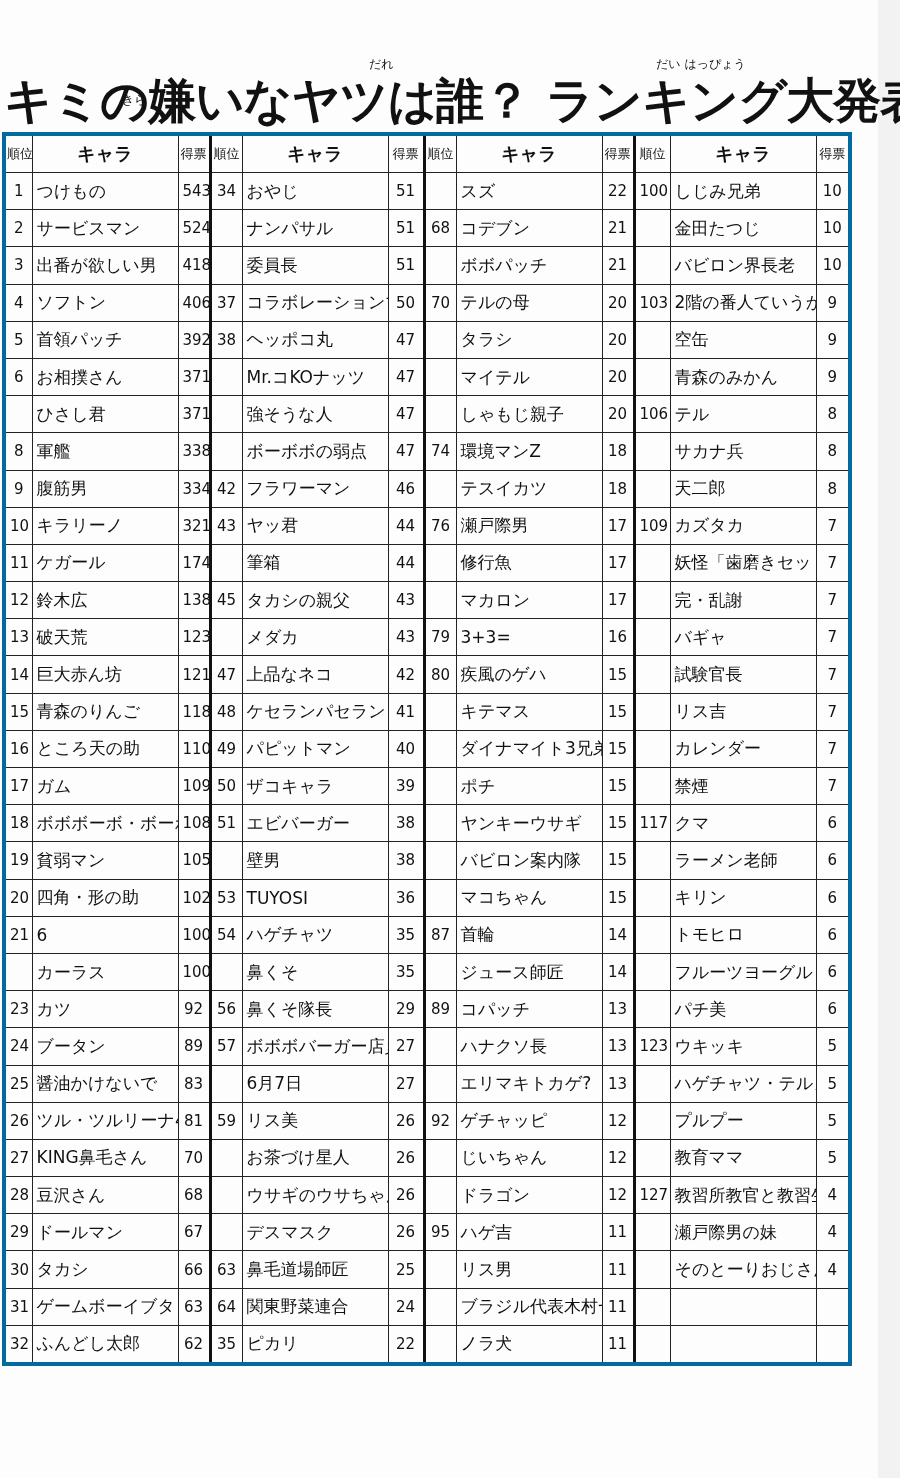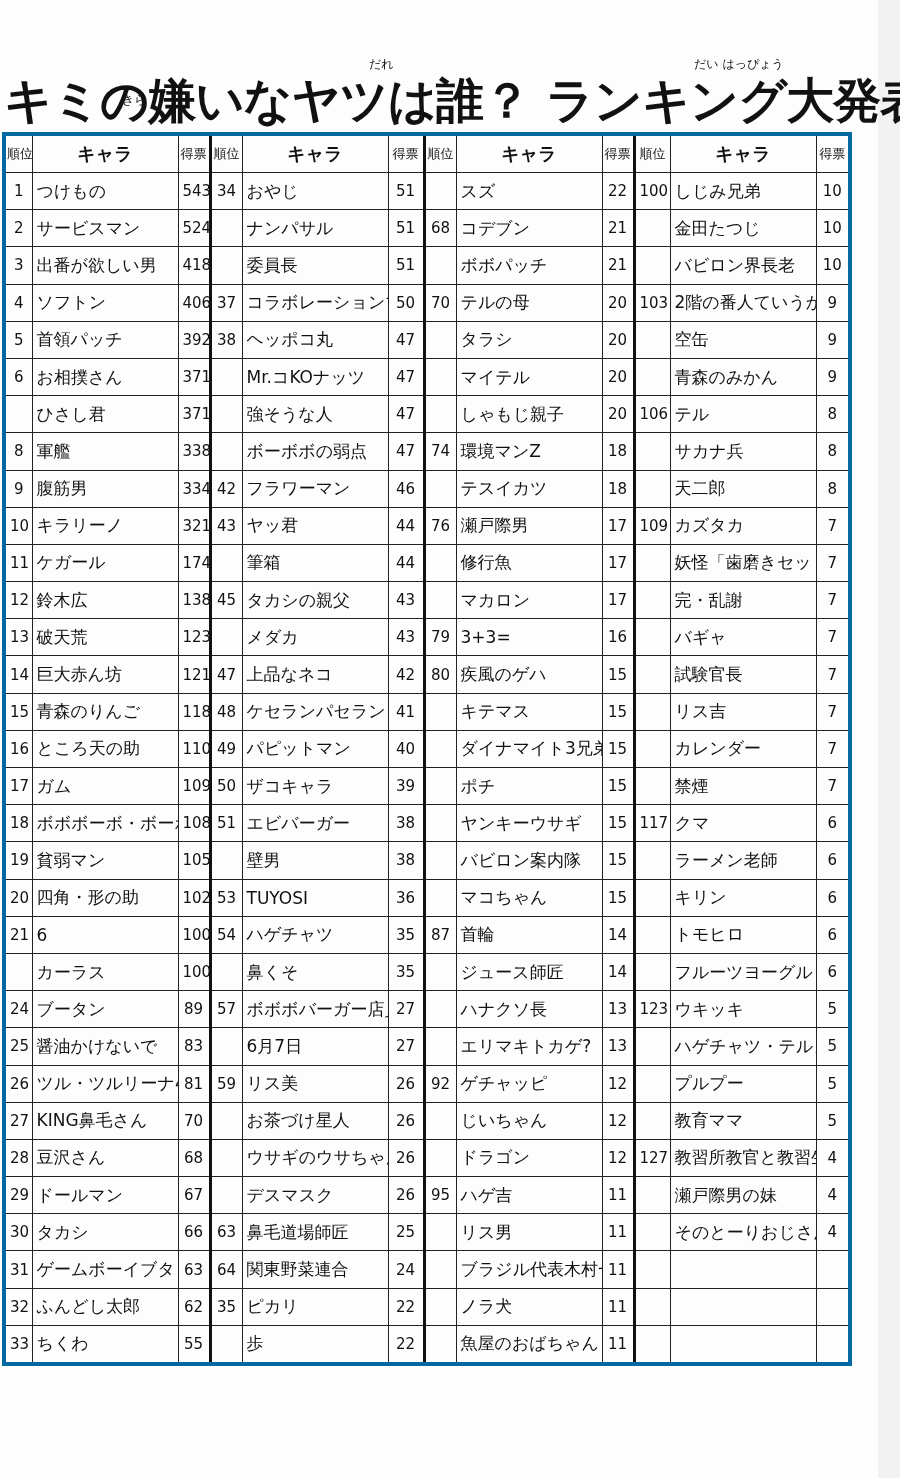--- a/index.html
+++ b/index.html
@@ -19,21 +19,21 @@
   .right-shadow { position:absolute; left:878px; top:0; width:22px; height:1478px; background:#f2f2f2; }
 </style>
 </head>
 <body>
 
 <div class="right-shadow"></div>
 
 <div class="title">
   <span class="ruby" style="left:122px;margin-top:36px;">きら</span>
   <span class="ruby" style="left:353px;margin-left:16px;">だれ</span>
-  <span class="ruby" style="left:694px;">だい はっぴょう</span>
+  <span class="ruby" style="left:656px;">だい はっぴょう</span>
   <div class="title-main">キミの嫌いなヤツは誰？ ランキング大発表!!</div>
 </div>
 
 <table class="rank-table">
   <colgroup>
     <col style="width:28px">
       <col style="width:146px">
       <col style="width:32px">
     <col style="width:32px">
       <col style="width:146px">
@@ -364,20 +364,34 @@
         <td class="name">鼻くそ</td>
         <td class="votes sep">35</td>
         <td class="rank"></td>
         <td class="name">ジュース師匠</td>
         <td class="votes sep">14</td>
         <td class="rank"></td>
         <td class="name">フルーツヨーグルト</td>
         <td class="votes">6</td>
       </tr>
       <tr>
+        <td class="rank">23</td>
+        <td class="name">カツ</td>
+        <td class="votes sep">92</td>
+        <td class="rank">56</td>
+        <td class="name">鼻くそ隊長</td>
+        <td class="votes sep">29</td>
+        <td class="rank">89</td>
+        <td class="name">コパッチ</td>
+        <td class="votes sep">13</td>
+        <td class="rank"></td>
+        <td class="name">パチ美</td>
+        <td class="votes">6</td>
+      </tr>
+      <tr>
         <td class="rank">24</td>
         <td class="name">ブータン</td>
         <td class="votes sep">89</td>
         <td class="rank">57</td>
         <td class="name">ボボボバーガー店員</td>
         <td class="votes sep">27</td>
         <td class="rank"></td>
         <td class="name">ハナクソ長</td>
         <td class="votes sep">13</td>
         <td class="rank">123</td>
@@ -489,28 +503,14 @@
         <td class="rank">35</td>
         <td class="name">ピカリ</td>
         <td class="votes sep">22</td>
         <td class="rank"></td>
         <td class="name">ノラ犬</td>
         <td class="votes sep">11</td>
         <td class="rank"></td>
         <td class="name"></td>
         <td class="votes"></td>
       </tr>
-      <tr>
-        <td class="rank">33</td>
-        <td class="name">ちくわ</td>
-        <td class="votes sep">55</td>
-        <td class="rank"></td>
-        <td class="name">歩</td>
-        <td class="votes sep">22</td>
-        <td class="rank"></td>
-        <td class="name">魚屋のおばちゃん</td>
-        <td class="votes sep">11</td>
-        <td class="rank"></td>
-        <td class="name"></td>
-        <td class="votes"></td>
-      </tr>
     </tbody>
 </table>
 
 </body></html>

